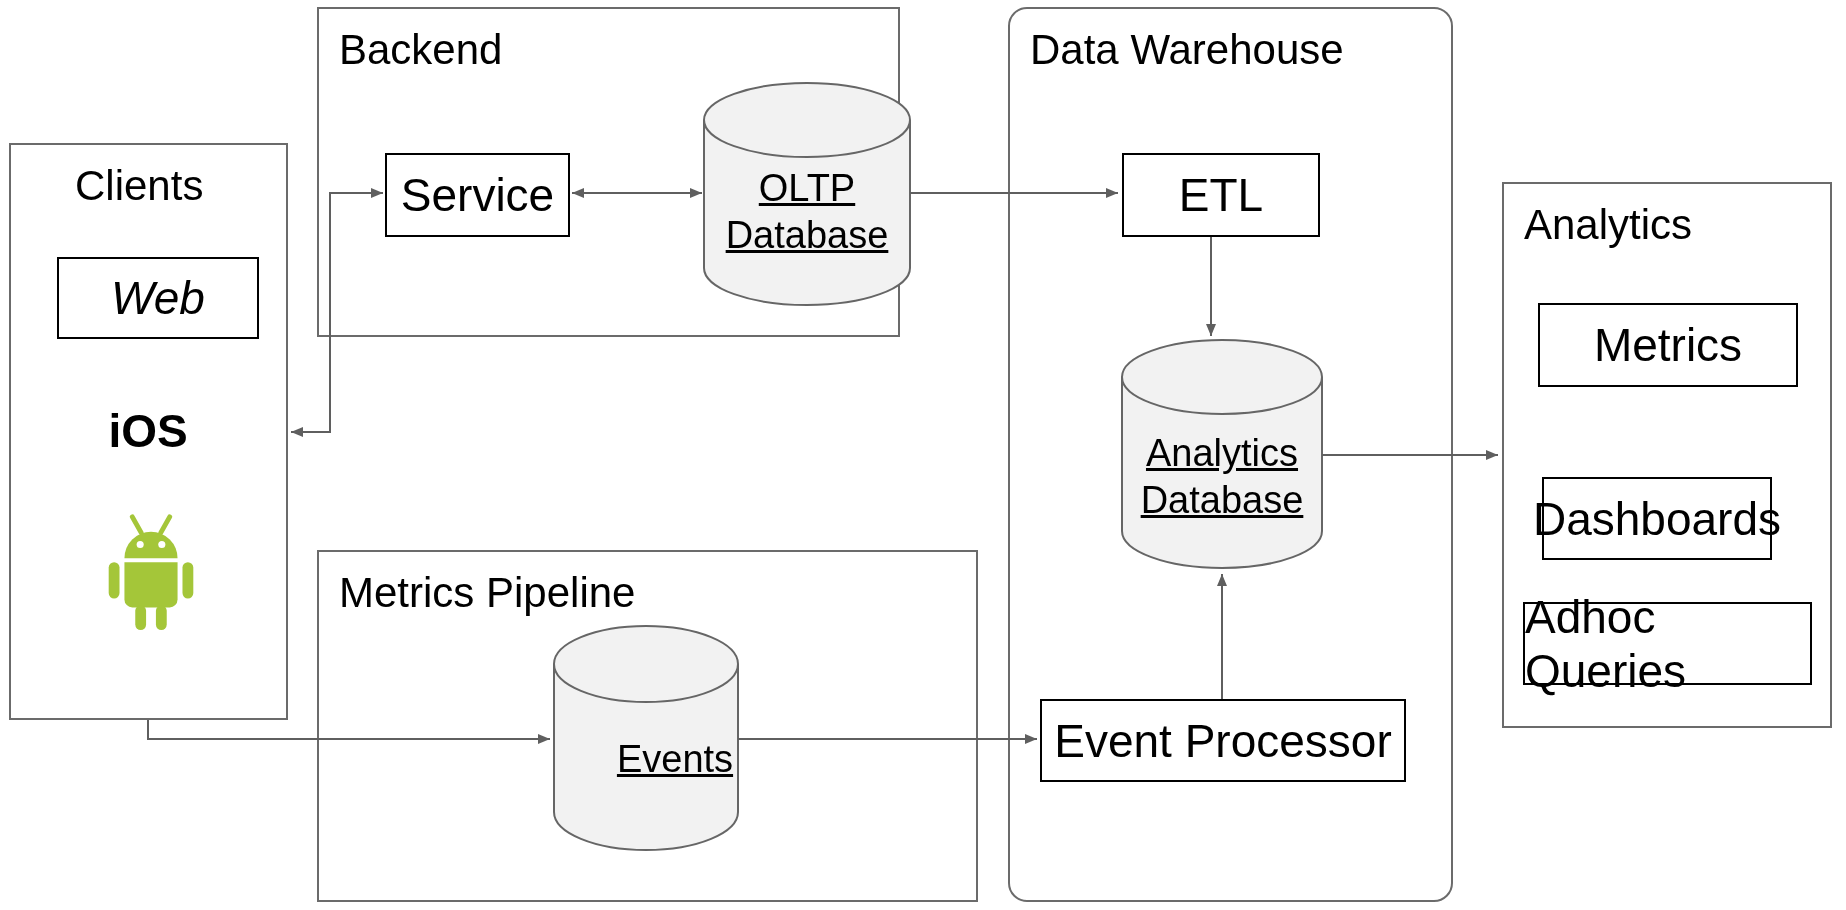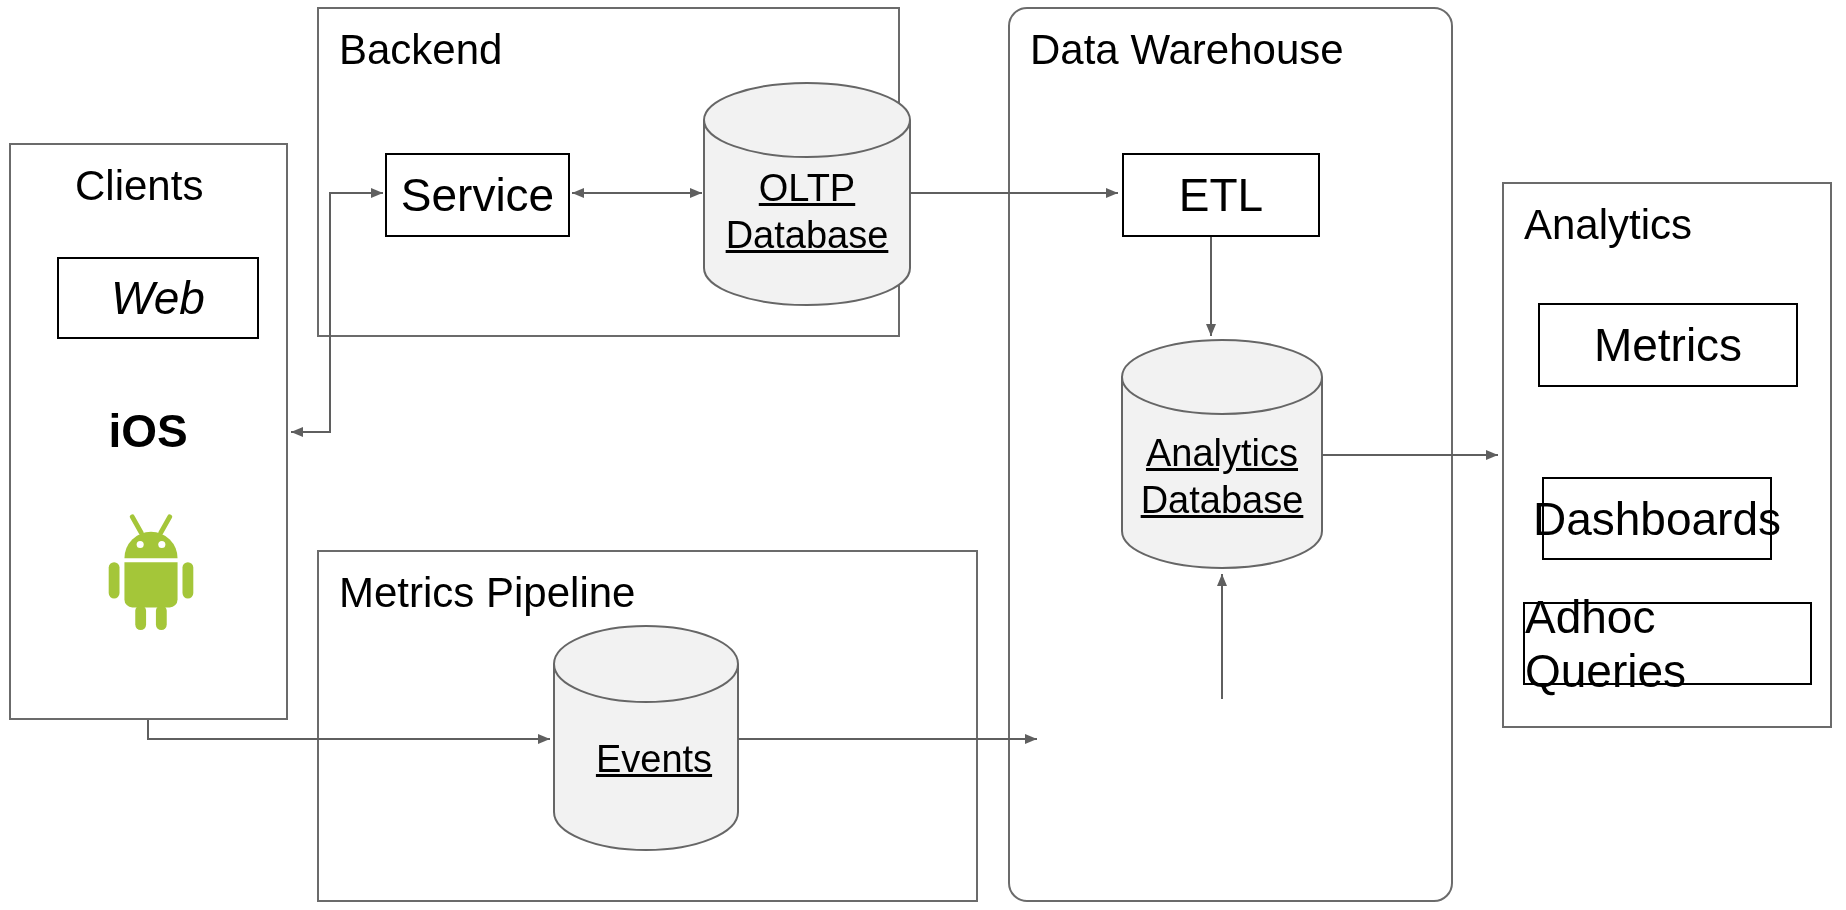--- a/index.html
+++ b/index.html
@@ -104,20 +104,23 @@
 
   <div class="node" style="left:57px;top:257px;width:202px;height:82px;font-style:italic;">
     <span>Web</span>
   </div>
   <div class="node" style="left:385px;top:153px;width:185px;height:84px;">
     <span>Service</span>
   </div>
   <div class="node" style="left:1122px;top:153px;width:198px;height:84px;">
     <span>ETL</span>
   </div>
+  <div class="node" style="left:1040px;top:699px;width:366px;height:83px;">
+    <span>Event Processor</span>
+  </div>
   <div class="node" style="left:1538px;top:303px;width:260px;height:84px;">
     <span>Metrics</span>
   </div>
   <div class="node" style="left:1542px;top:453px;width:230px;height:83px;margin-top:24px;">
     <span>Dashboards</span>
   </div>
   <div class="node" style="left:1523px;top:602px;width:289px;height:83px;">
     <span>Adhoc Queries</span>
   </div>
 
@@ -139,21 +142,21 @@
         <rect x="37" y="98" width="11" height="25" rx="5.5"></rect>
         <rect x="58" y="98" width="11" height="25" rx="5.5"></rect>
       </g>
     </svg>
   </div>
 
   <div class="cyl-label" style="left:704px;top:165px;width:206px;">
     <span style="display:block">OLTP</span>
     <span style="display:block">Database</span>
   </div>
-  <div class="cyl-label" style="left:562px;top:736px;width:184px;">
+  <div class="cyl-label" style="left:583px;top:736px;width:184px;">
     <span style="display:block">Events</span>
   </div>
   <div class="cyl-label" style="left:1122px;top:430px;width:200px;">
     <span style="display:block">Analytics</span>
     <span style="display:block">Database</span>
   </div>
 
 </div>
 
 </body></html>

